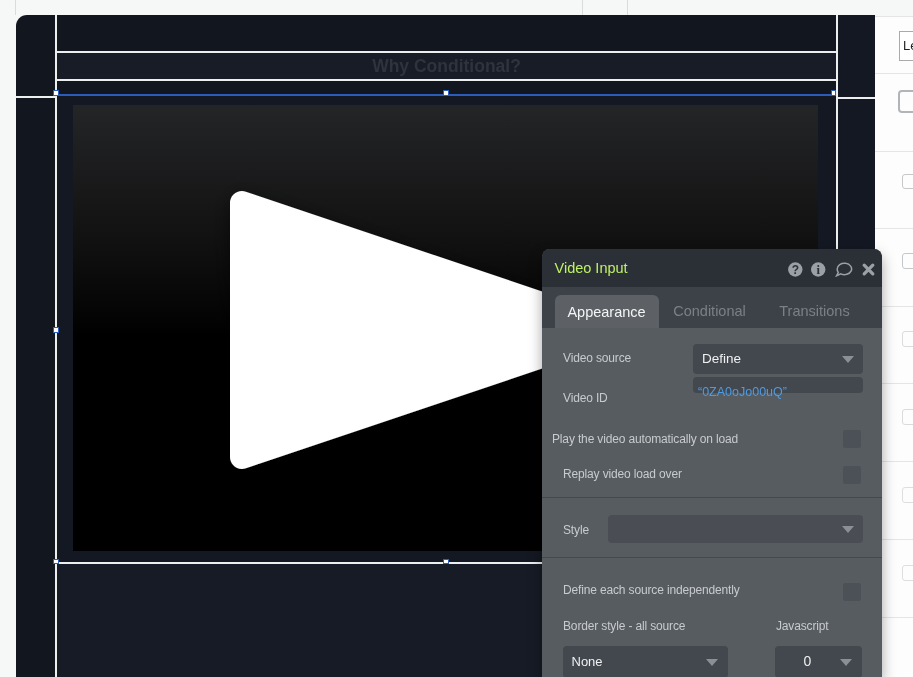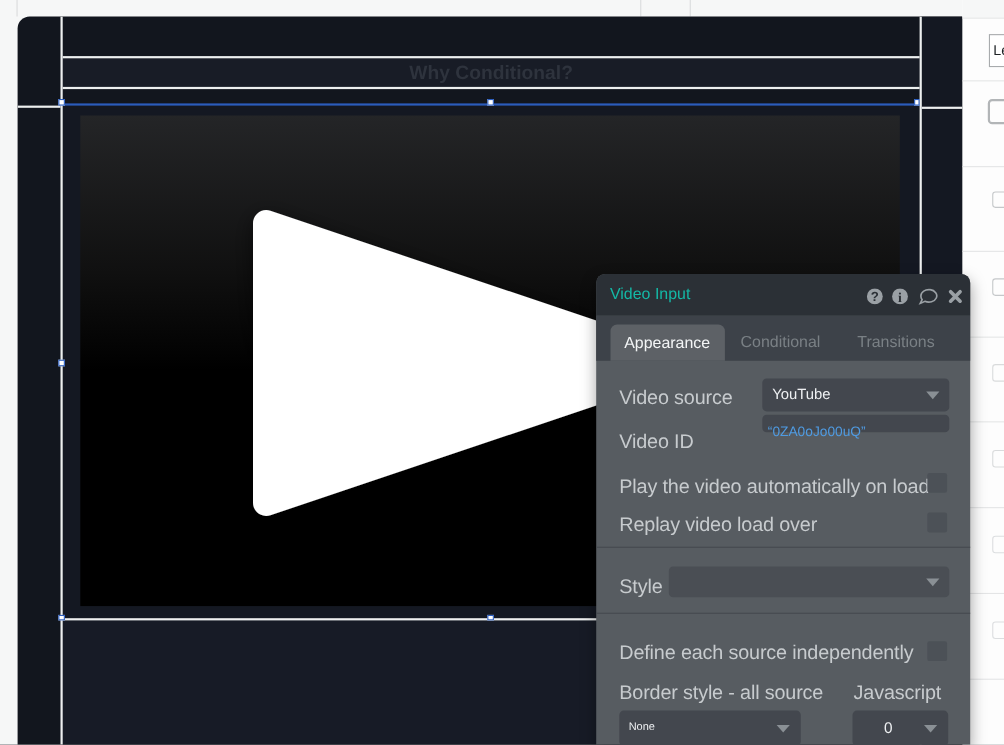--- a/index.html
+++ b/index.html
@@ -35,25 +35,25 @@
   #video { left:57px; top:90px; width:745px; height:446px; background:linear-gradient(180deg,#242527 0%,#101010 32%,#000 52%); }
 
   
   #sidebar { left:875px; top:0; width:38px; height:677px; background:#fdfdfd; }
   #sidebar .strip { left:0; top:0; width:38px; height:16px; background:#f6f7f7; }
   .sdiv { left:0; width:38px; height:1px; background:#e4e5e6; }
 
   
   #dialog { left:542px; top:249px; width:340px; height:428px; border-radius:8px 8px 0 0; background:#575c61; box-shadow:0 6px 14px rgba(0,0,0,.35); }
   #dlg-header { left:0; top:0; width:340px; height:38px; background:#2b3036; border-radius:8px 8px 0 0; }
-  #dlg-title { left:12.5px; top:0; height:38px; line-height:38px; color:#14b8a6; font-size:14.5px; }
+  #dlg-title { left:12.5px; top:0; height:38px; line-height:38px; color:#bef264; font-size:14.5px; }
   #dlg-tabrow { left:0; top:38px; width:340px; height:41px; background:#3d4249; }
   #tab-active { left:12.5px; top:46px; width:104px; height:33px; background:#5d6166; border-radius:6px 6px 0 0; color:#f3f5f6; font-size:14.5px; text-align:center; line-height:34px; }
   .tab-inactive { top:46px; height:33px; color:#7a8085; font-size:14.5px; line-height:33px; }
-  .dlabel { color:#c7cbce; font-size:18px; letter-spacing:-0.15px; }
+  .dlabel { color:#c7cbce; font-size:12px; letter-spacing:-0.15px; }
   .dinput { background:#43474e; border-radius:4px; }
   .caret { width:0; height:0; border-left:6.5px solid transparent; border-right:6.5px solid transparent; border-top:7px solid #8a9095; }
   .dcheck { width:18px; height:18px; background:#4c5157; border-radius:2px; left:301px; }
   .sep { left:0; width:340px; height:1px; background:#45494f; }
 </style>
 </head>
 <body>
 
 <div id="topstrip" class="abs"></div>
 <div class="abs vtick" style="left:15px;"></div>
@@ -138,30 +138,30 @@
       <path d="M 76.2 3.2 L 84.8 11.8 M 84.8 3.2 L 76.2 11.8" stroke="#9aa0a5" stroke-width="3.3" stroke-linecap="round"></path>
     </svg>
   </div>
   <div id="dlg-tabrow" class="abs"></div>
   <div id="tab-active" class="abs">Appearance</div>
   <div class="abs tab-inactive" style="left:222px; width:101px; text-align:center;">Transitions</div>
   <div class="abs tab-inactive" style="left:115px; width:105px; text-align:center;">Conditional</div>
 
   <div class="abs dlabel" style="left:21px; top:102px;">Video source</div>
   <div class="abs dinput" style="left:151px; top:95px; width:169.5px; height:30px;">
-    <span style="position:absolute; left:9px; top:0; line-height:30px; font-size:13.5px; color:#eef0f2;">YouTube</span>
+    <span style="position:absolute; left:9px; top:0; line-height:30px; font-size:13.5px; color:#eef0f2;">Define</span>
     <div class="caret" style="position:absolute; right:9px; top:12px;"></div>
   </div>
 
   <div class="abs dlabel" style="left:21px; top:142px;">Video ID</div>
   <div class="abs dinput" style="left:151px; top:128px; width:169.5px; height:16px;text-align:right;">
     <span style="position:absolute; left:5px; top:0; line-height:30px; font-size:12.5px; color:#4f9be2;">“0ZA0oJo00uQ”</span>
   </div>
 
-  <div class="abs dlabel" style="left:21px; top:183px;text-align:right;">Play the video automatically on load</div>
+  <div class="abs dlabel" style="left:10px; top:183px;text-align:right;">Play the video automatically on load</div>
   <div class="abs dcheck" style="top:181px;"></div>
 
   <div class="abs dlabel" style="left:21px; top:218px;">Replay video load over</div>
   <div class="abs dcheck" style="top:217px;"></div>
 
   <div class="abs sep" style="top:248px;"></div>
 
   <div class="abs dlabel" style="left:21px; top:274px;">Style</div>
   <div class="abs dinput" style="left:65.5px; top:266px; width:255px; height:28px; background:#4a4e54;">
     <div class="caret" style="position:absolute; right:9px; top:11px;"></div>
@@ -169,20 +169,20 @@
 
   <div class="abs sep" style="top:308px;"></div>
 
   <div class="abs dlabel" style="left:21px; top:334px;">Define each source independently</div>
   <div class="abs dcheck" style="top:334px;"></div>
 
   <div class="abs dlabel" style="left:21px; top:370px;">Border style - all source</div>
   <div class="abs dlabel" style="left:234px; top:370px;">Javascript</div>
 
   <div class="abs dinput" style="left:20.5px; top:397px; width:165px; height:32px;">
-    <span style="position:absolute; left:9px; top:0; line-height:31px; font-size:10px; color:#eef0f2;">None</span>
+    <span style="position:absolute; left:9px; top:0; line-height:31px; font-size:13px; color:#eef0f2;">None</span>
     <div class="caret" style="position:absolute; right:10px; top:13px;"></div>
   </div>
   <div class="abs dinput" style="left:232.5px; top:397px; width:87.5px; height:32px;">
     <span style="position:absolute; left:0; top:0; width:66px; text-align:center; line-height:31px; font-size:14px; color:#eef0f2;">0</span>
     <div class="caret" style="position:absolute; right:10px; top:13px;"></div>
   </div>
 </div>
 
 </body></html>

